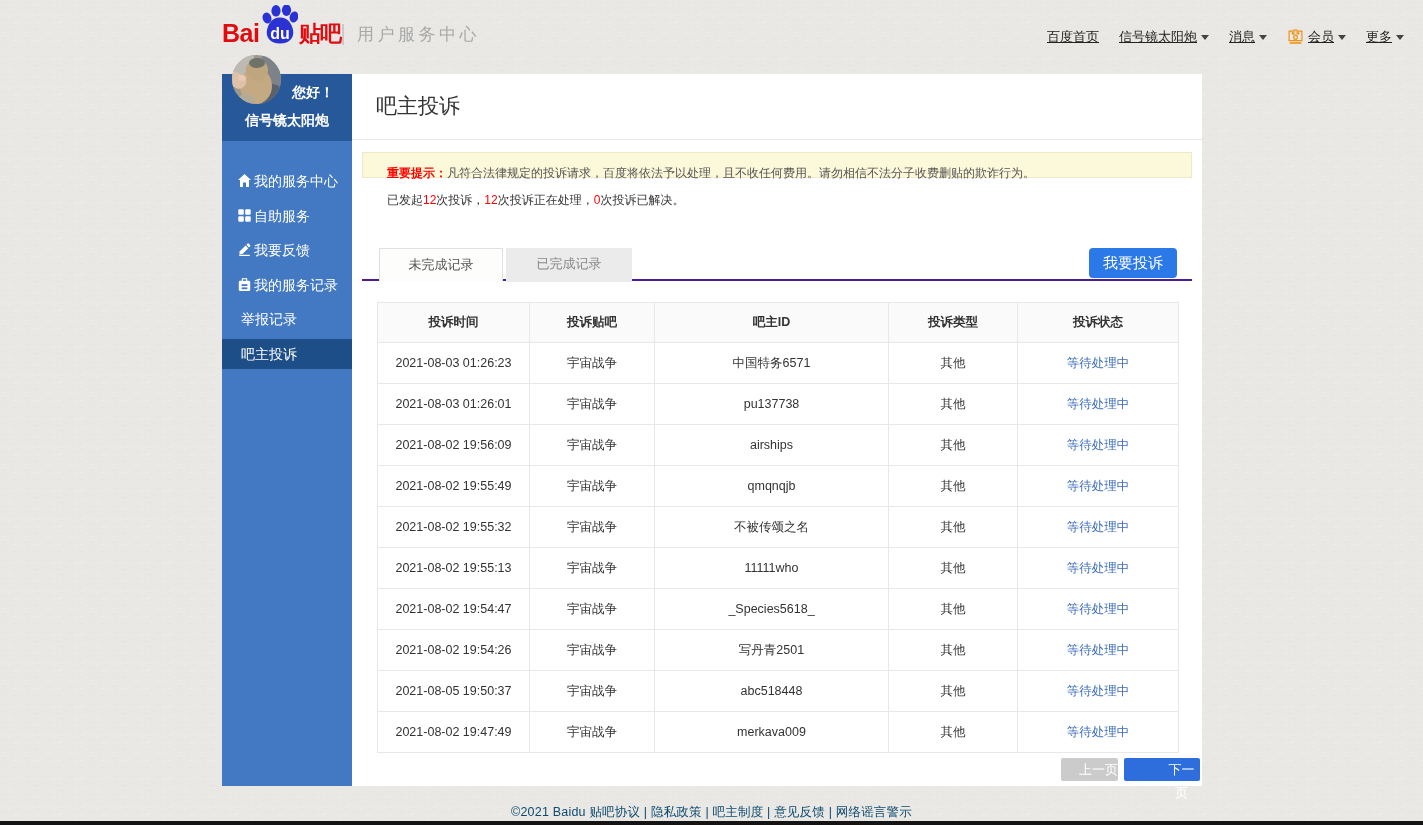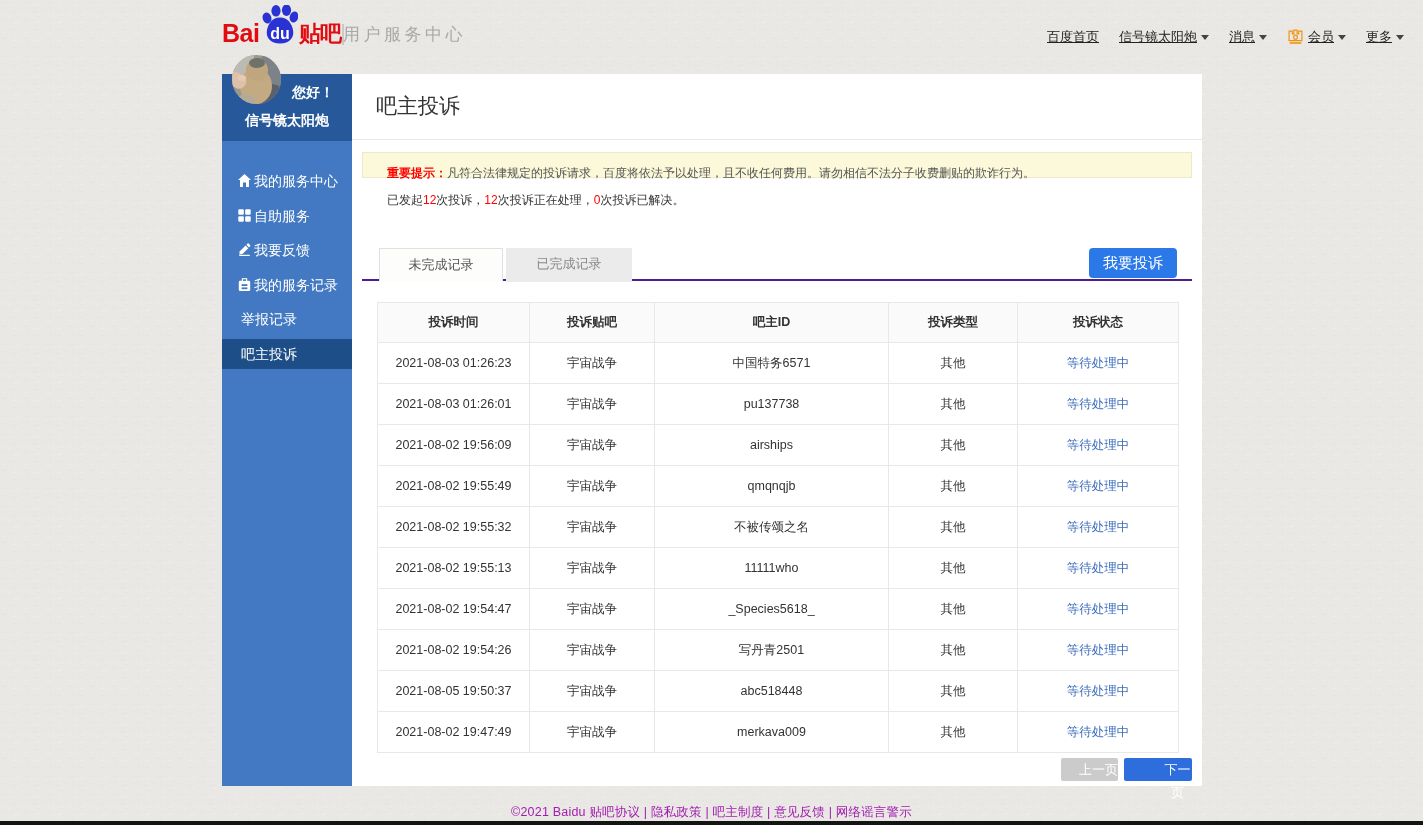--- a/index.html
+++ b/index.html
@@ -22,21 +22,21 @@
   display:inline-block; width:0; height:0; margin-left:4px;
   border-left:4px solid transparent; border-right:4px solid transparent;
   border-top:5px solid #444;
 }
 
 .logo { position:absolute; left:222px; top:0; width:260px; height:50px; }
 .logo .bai { position:absolute; left:0; top:21px; color:#e20b10; font-size:25px; line-height:25px; font-weight:bold; letter-spacing:-0.5px; }
 .logo svg.paw { position:absolute; left:39px; top:5px; }
 .logo .tieba { position:absolute; left:77px; top:23px; color:#e20b10; font-size:22px; line-height:22px; font-weight:bold; letter-spacing:-1px; }
 .logo .sep { position:absolute; left:120px; top:24px; width:2px; height:21px; background:#c9c9c9; }
-.logo .svc { position:absolute; left:121px; top:26px; color:#a8a8a8; font-size:17px; line-height:17px; letter-spacing:3.5px; }
+.logo .svc { position:absolute; left:135px; top:26px; color:#a8a8a8; font-size:17px; line-height:17px; letter-spacing:3.5px; }
 
 .wrap { position:absolute; left:222px; top:74px; width:980px; height:712px; }
 .sidebar { position:absolute; left:0; top:0; width:130px; height:712px; background:#4379c2; }
 .profile { position:relative; width:130px; height:67px; background:#27599a; }
 .avatar { position:absolute; left:10px; top:-19px; width:49px; height:49px; border-radius:50%; overflow:hidden; }
 .hello { position:absolute; left:70px; top:10px; color:#fff; font-size:14px; font-weight:bold; }
 .uname { position:absolute; left:0; top:38px; width:130px; text-align:center; color:#fff; font-size:14px; font-weight:bold; }
 .menu { list-style:none; padding-top:25px; }
 .menu li {
   height:30px; line-height:30px; margin-bottom:4.6px;
@@ -63,23 +63,23 @@
   position:absolute; left:737px; top:174px; width:88px; height:30px;
   background:#2b79e8; color:#fff; font-size:15px; line-height:30px; text-align:center; border-radius:4px;
 }
 table { position:absolute; left:25px; top:228px; width:801px; border-collapse:collapse; table-layout:fixed; }
 th, td { border:1px solid #e8e8e8; text-align:center; font-size:12.5px; color:#333; }
 th { height:40px; background:#fafafa; font-weight:bold; }
 td { height:41px; font-weight:normal; }
 td.st { color:#3c6dbd; }
 .pg { position:absolute; top:684px; height:23px; line-height:23px; text-align:center; font-size:13px; color:#fff; border-radius:2px; }
 .pg-prev { left:709px; width:57px; background:#cbcbcb;text-align:right; }
-.pg-next { left:772px; width:68px; background:#2d6edc;padding-left:39px; }
-
-.footer { position:absolute; left:0; top:804px; width:1423px; text-align:center; font-size:12.5px; letter-spacing:0.2px; color:#a21caf; }
+.pg-next { left:772px; width:76px; background:#2d6edc;padding-left:39px; }
+
+.footer { position:absolute; left:0; top:804px; width:1423px; text-align:center; font-size:12.5px; letter-spacing:0.2px; color:#0c4a6e; }
 .blackbar { position:absolute; left:0; bottom:0; width:1423px; height:4px; background:#141414; }
 </style>
 </head>
 <body>
 <svg class="bgtex" width="1423" height="825">
   <defs>
     <pattern id="tx" width="22" height="18" patternUnits="userSpaceOnUse">
       <rect width="22" height="18" fill="#e9e8e5"></rect>
       <rect x="2" y="2" width="6" height="1" fill="#e5e4e1"></rect>
       <rect x="13" y="4" width="5" height="1" fill="#edecea"></rect>

